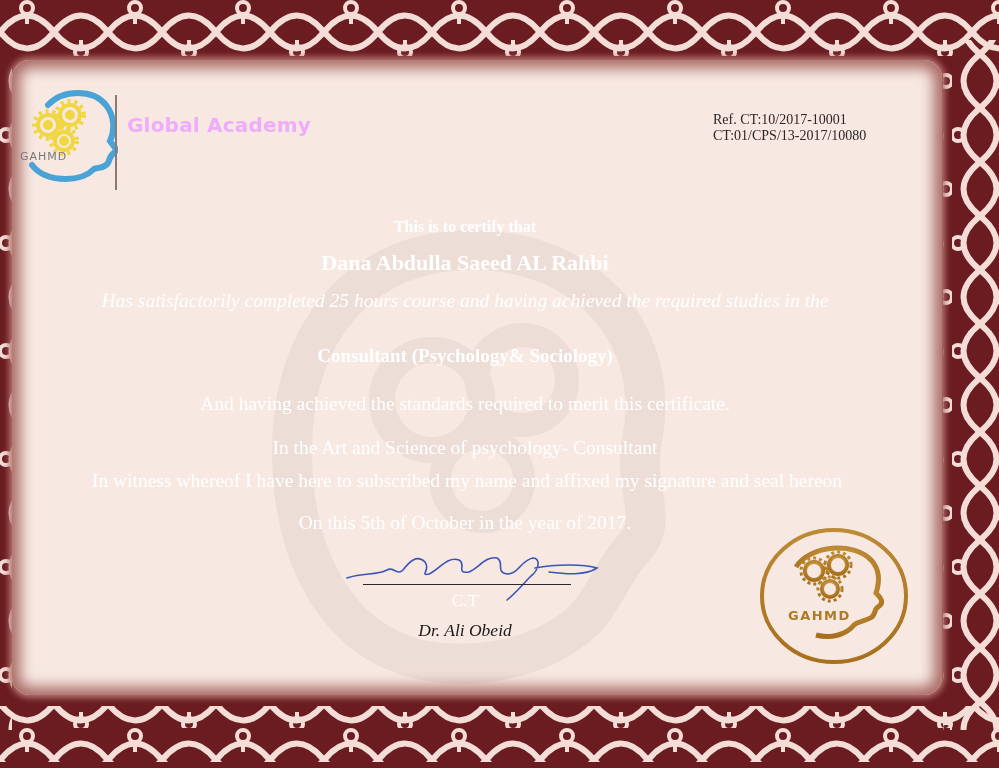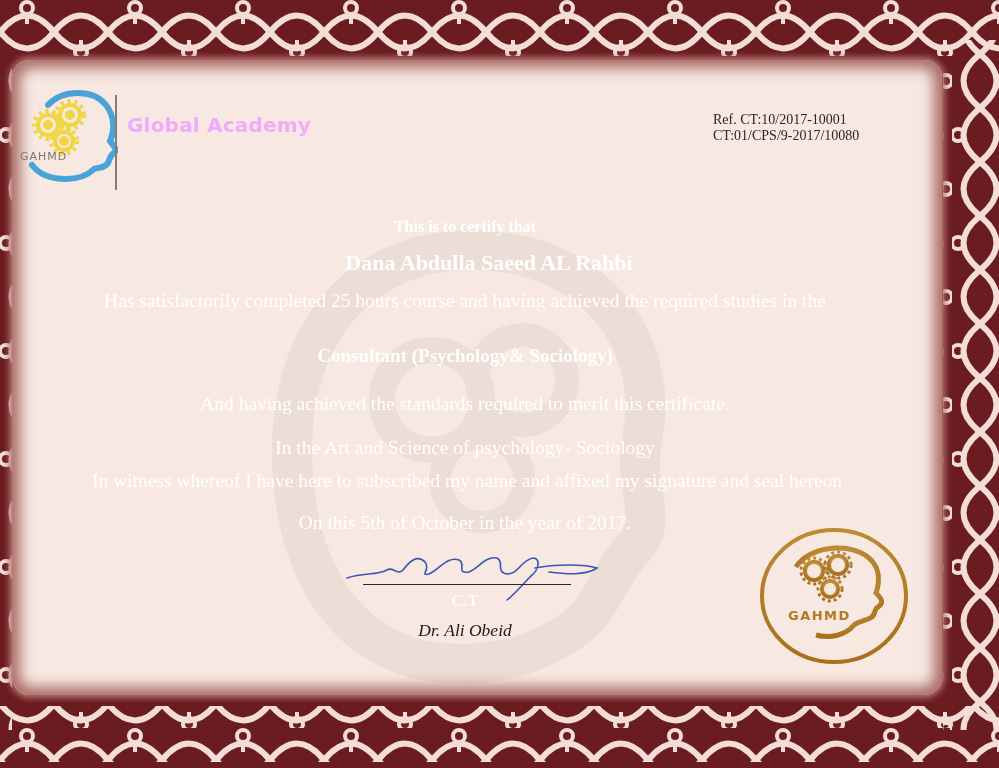--- a/index.html
+++ b/index.html
@@ -8,22 +8,22 @@
   .lace{position:absolute;left:0;top:0;width:999px;height:768px;}
   .panel{position:absolute;left:12px;top:60px;width:930px;height:635px;background:#f7e8e2;
          border-radius:18px;box-shadow:0 0 14px 8px #a96a64 inset, 0 0 6px 3px #b57570;}
   .watermark{position:absolute;left:260px;top:170px;width:400px;height:460px;opacity:0.06;}
   .logo{position:absolute;left:18px;top:83px;width:100px;height:100px;}
   .divider{position:absolute;left:115px;top:95px;width:2px;height:95px;background:#8a7a72;}
   .org{position:absolute;left:127px;top:108px;font-family:"DejaVu Sans","Liberation Sans",sans-serif;font-weight:bold;color:#f0abfc;font-size:20px;line-height:34px;letter-spacing:0.2px;}
   .ref{position:absolute;left:713px;top:112px;font-size:14px;line-height:16px;color:#2c2626;}
   .line{position:absolute;left:0;width:930px;text-align:center;color:#ffffff;white-space:nowrap;}
   .certify{top:218px;font-size:16px;font-weight:bold;}
-  .name{top:250px;font-size:22px;font-weight:bold;padding-left:24px;}
-  .l1{top:290px;font-size:19.5px;}
+  .name{top:250px;font-size:22px;font-weight:bold;}
+  .l1{top:290px;font-size:19.5px;font-style:italic;}
   .course{top:345px;font-size:19px;font-weight:bold;}
   .l2{top:393px;font-size:19.5px;}
   .l3{top:437px;font-size:19.5px;}
   .l4{top:470px;font-size:19.5px;left:2px;}
   .l5{top:512px;font-size:19.5px;}
   .sig-svg{position:absolute;left:335px;top:548px;width:280px;height:60px;}
   .sig-line{position:absolute;left:363px;top:584px;width:208px;height:1px;background:#2a2a2a;}
   .ct{position:absolute;left:380px;top:590px;width:170px;text-align:center;font-size:17.5px;color:#ffffff;}
   .signer{position:absolute;left:380px;top:620px;width:170px;text-align:center;font-size:17.5px;color:#1e1a1a;font-style:italic;}
   .seal{position:absolute;left:758px;top:527px;width:152px;height:138px;}
@@ -84,29 +84,29 @@
 </svg>
 
 <div class="divider"></div>
 
 <div class="org">
   <div>Global Academy</div>
 </div>
 
 <div class="ref">
   <div>Ref. CT:10/2017-10001</div>
-  <div>CT:01/CPS/9-2017/10080</div>
+  <div>CT:01/CPS/13-2017/10080</div>
 </div>
 
 <div class="line certify">This is to certify that</div>
 <div class="line name">Dana Abdulla Saeed AL Rahbi</div>
 <div class="line l1">Has satisfactorily completed 25 hours course and having achieved the required studies in the</div>
 <div class="line course">Consultant (Psychology&amp; Sociology)</div>
 <div class="line l2">And having achieved the standards required to merit this certificate.</div>
-<div class="line l3">In the Art and Science of psychology- Sociology</div>
+<div class="line l3">In the Art and Science of psychology- Consultant</div>
 <div class="line l4">In witness whereof I have here to subscribed my name and affixed my signature and seal hereon</div>
 <div class="line l5">On this 5th of October in the year of 2017.</div>
 
 <svg class="sig-svg" viewBox="0 0 280 60">
   <path d="M12,30 C30,24 40,28 52,22 C58,18 62,28 68,22 C74,14 82,6 90,14 C96,22 84,28 94,26 C104,22 112,8 124,12 C132,16 120,26 134,24 C144,20 150,8 162,10 C170,14 160,24 172,26 C184,26 186,12 198,10 C206,10 204,22 196,28 C188,36 182,44 172,52 M200,20 C220,16 250,16 262,20 C250,28 230,26 214,24" fill="none" stroke="#3b54b8" stroke-width="1.6" stroke-linecap="round"></path>
 </svg>
 <div class="sig-line"></div>
 <div class="ct">C.T</div>
 <div class="signer">Dr. Ali Obeid</div>
 

